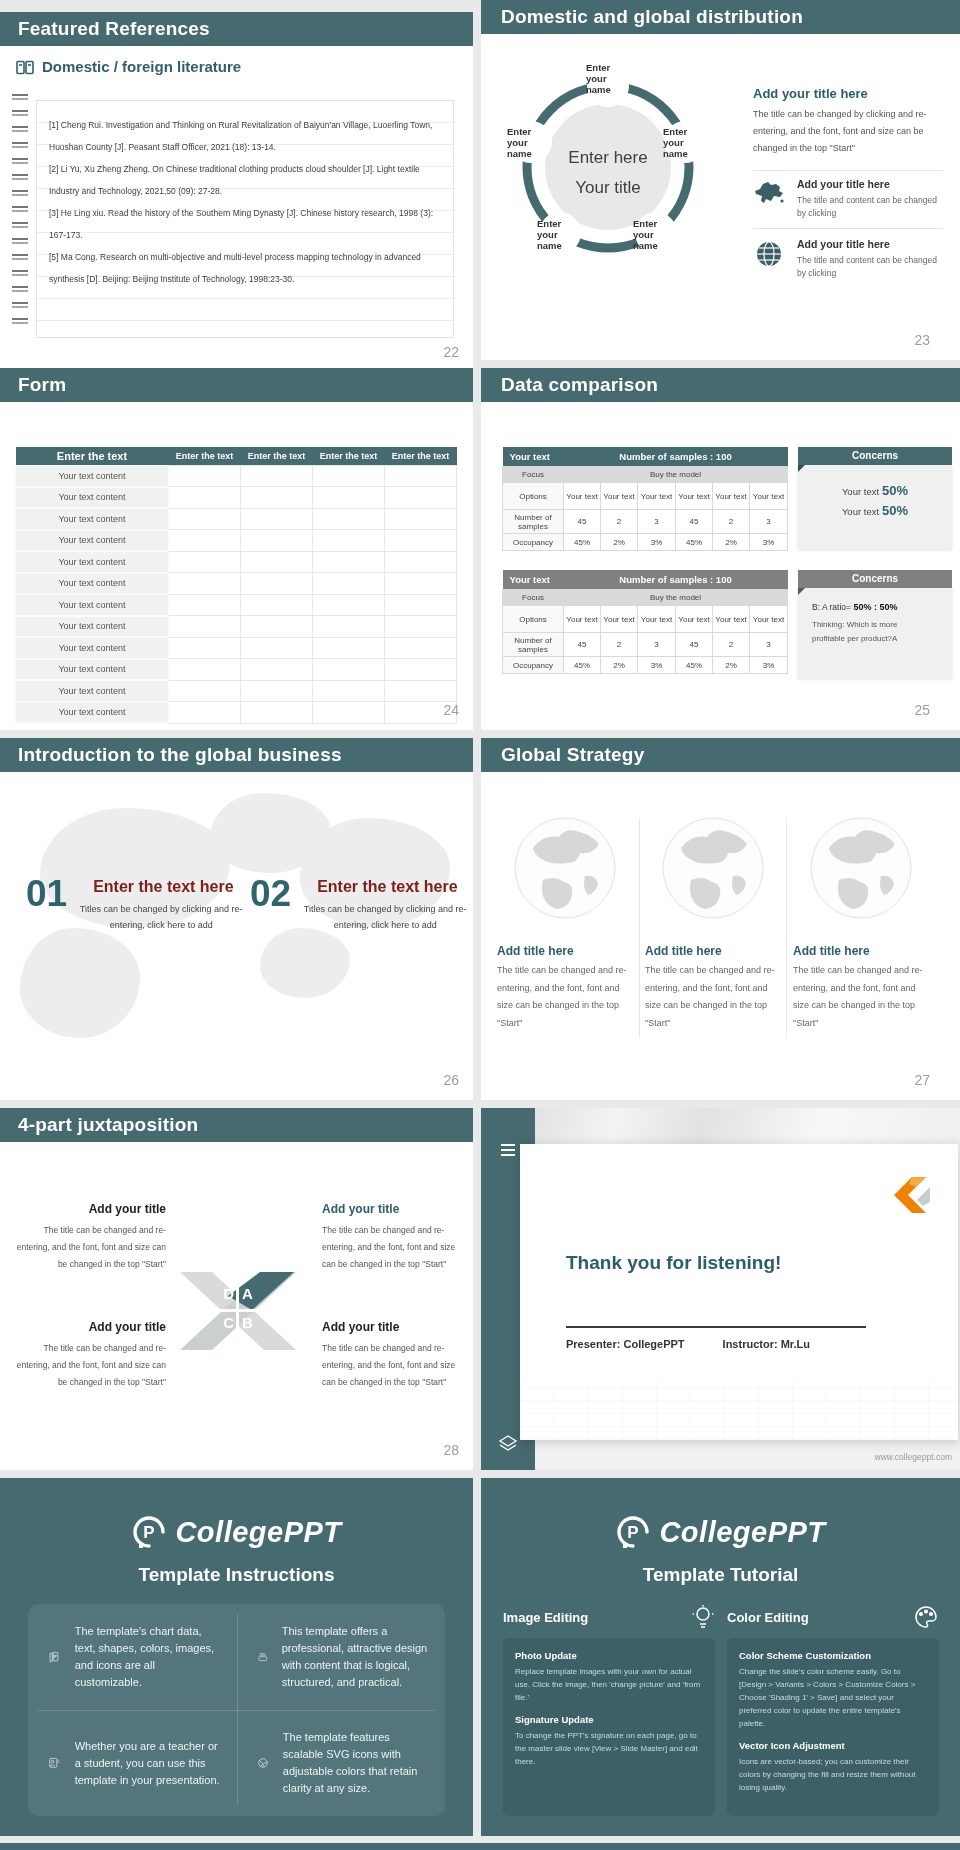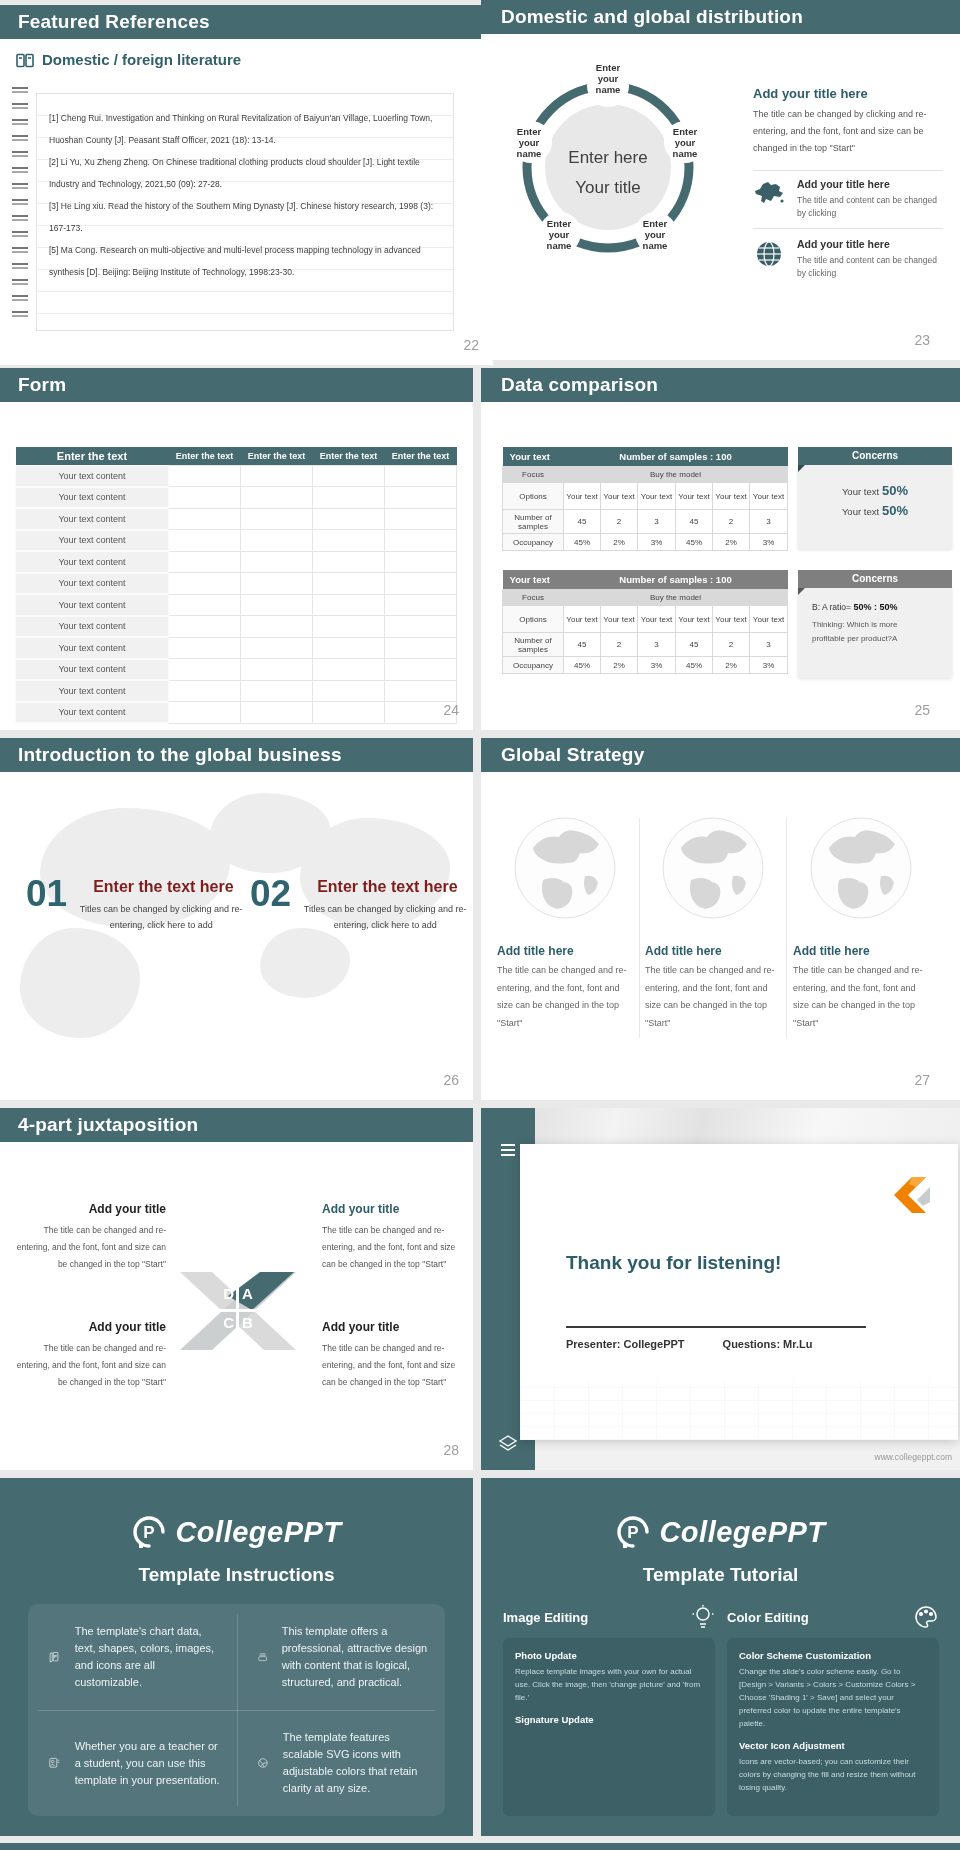--- a/index.html
+++ b/index.html
@@ -18,21 +18,21 @@
   .binder{position:absolute;left:12px;top:82px;width:16px;height:240px;
           background:repeating-linear-gradient(to bottom,#767676 0 2px,#fff 2px 4px,#a8a8a8 4px 6px,transparent 6px 16px);}
   .refbox{position:absolute;left:36px;top:88px;width:418px;height:238px;border:1px solid #e3e3e3;
           background:repeating-linear-gradient(to bottom,transparent 0 21px,#ececec 21px 22px);
           padding:13px 12px 0 12px;box-sizing:border-box;font-size:8.5px;line-height:22px;color:#3d3d3d;}
   .refbox p{margin:0;}
 
   
   .diag{position:absolute;left:30px;top:42px;width:195px;height:240px;}
   .diag-center{position:absolute;left:52px;width:150px;text-align:center;font-size:17px;color:#404040;}
-  .node-label{position:absolute;width:44px;text-align:center;font-size:9.5px;font-weight:bold;
+  .node-label{position:absolute;width:44px;text-align:left;font-size:9.5px;font-weight:bold;
               color:#333;line-height:11px;}
   .panel-h{position:absolute;left:272px;top:86px;font-size:13px;font-weight:bold;color:#2d5d68;}
   .panel-b{position:absolute;left:272px;top:106px;width:192px;font-size:9px;line-height:17px;color:#555;}
   .pdiv{position:absolute;left:272px;width:190px;border-top:1px solid #e2e2e2;}
   .pitem-t{position:absolute;left:316px;font-size:10.5px;font-weight:bold;color:#333;}
   .pitem-b{position:absolute;left:316px;width:146px;font-size:8.5px;line-height:13px;color:#666;}
   .pitem-ic{position:absolute;left:272px;}
 
   
   table{border-collapse:collapse;table-layout:fixed;}
@@ -127,21 +127,21 @@
   .tut-box h5{margin:0 0 4px 0;font-size:9.5px;color:#fff;}
   .tut-box p{margin:0 0 10px 0;font-size:8px;line-height:13px;color:#c9dbdf;}
   .bottom-strip{position:absolute;left:0;top:1843px;width:960px;height:7px;background:#456a70;}
   svg{display:block;}
 </style>
 </head>
 <body>
 
 <div id="canvas">
 
-  <div class="slide" style="left:0;top:5px;width:473px;height:360px;padding-left:20px;">
+  <div class="slide" style="left:0;top:12px;width:473px;height:360px;">
     <div class="sl-hd"><span>Featured References</span></div>
     <span class="book-ic">
       <svg width="18" height="15" viewBox="0 0 18 15" fill="none" stroke="#31606b" stroke-width="1.6">
         <rect x="1" y="1.5" width="7" height="12" rx="1"></rect>
           <rect x="10" y="1.5" width="7" height="12" rx="1"></rect>
         <line x1="3" y1="5" x2="6" y2="5"></line>
           <line x1="12" y1="5" x2="15" y2="5"></line>
       </svg>
     </span>
     <div class="lit-head">Domestic / foreign literature</div>
@@ -553,21 +553,21 @@
       <span style="position:absolute;right:26px;top:32px;">
         <svg width="42" height="38" viewBox="0 0 42 38">
           <polygon points="4,19 22,1 36,1 18,19 36,37 22,37" fill="#ef8200"></polygon>
           <polygon points="22,1 36,1 26,11 19,8" fill="#f9a93d"></polygon>
           <polygon points="27,24 40,11 40,26 33,30" fill="#c7ccce"></polygon>
         </svg>
       </span>
       <div class="ty-line1">Thank you for listening!</div>
       <div class="ty-rule"></div>
       <div class="ty-people">
-        <span>Presenter: CollegePPT</span><span>Questions: Mr.Lu</span>
+        <span>Presenter: CollegePPT</span><span>Instructor: Mr.Lu</span>
       </div>
       <div class="ty-grid"></div>
     </div>
     <div class="ty-url">www.collegeppt.com</div>
   </div>
 
   <div class="bpanel" style="left:0;top:1478px;width:473px;height:358px;">
     <div class="brand-row">
       <svg width="36" height="36" viewBox="0 0 36 36">
         <path d="M18,32 A14,14 0 1 1 32,18" fill="none" stroke="#fff" stroke-width="3.4" stroke-linecap="round"></path>
@@ -637,20 +637,21 @@
             <line x1="10" y1="23" x2="14" y2="23"></line>
           <line x1="12" y1="1" x2="12" y2="2.5"></line>
             <line x1="3" y1="10" x2="1.5" y2="10"></line>
             <line x1="22.5" y1="10" x2="21" y2="10"></line>
         </svg>
       </div>
       <div class="tut-box" style="height:178px;">
         <h5>Photo Update</h5>
         <p>Replace template images with your own for actual use. Click the image, then 'change picture' and 'from file.'</p>
         <h5>Signature Update</h5>
+        <p>To change the PPT's signature on each page, go to the master slide view [View &gt; Slide Master] and edit there.</p>
       </div>
     </div>
 
     <div class="tut-col" style="left:246px;width:212px;">
       <div class="tut-head">
         <span class="t">Color Editing</span>
         <svg width="26" height="24" viewBox="0 0 26 24" fill="none" stroke="#fff" stroke-width="1.5">
           <path d="M13,2 a10,10 0 1 0 0,20 c2,0 2,-2 1,-3 c-1,-1.5 0,-3 2,-3 h3 a4,4 0 0 0 4,-4 a10,10 0 0 0 -10,-10z"></path>
           <circle cx="8" cy="9" r="1.3" fill="#fff"></circle>
             <circle cx="13" cy="6.5" r="1.3" fill="#fff"></circle>

